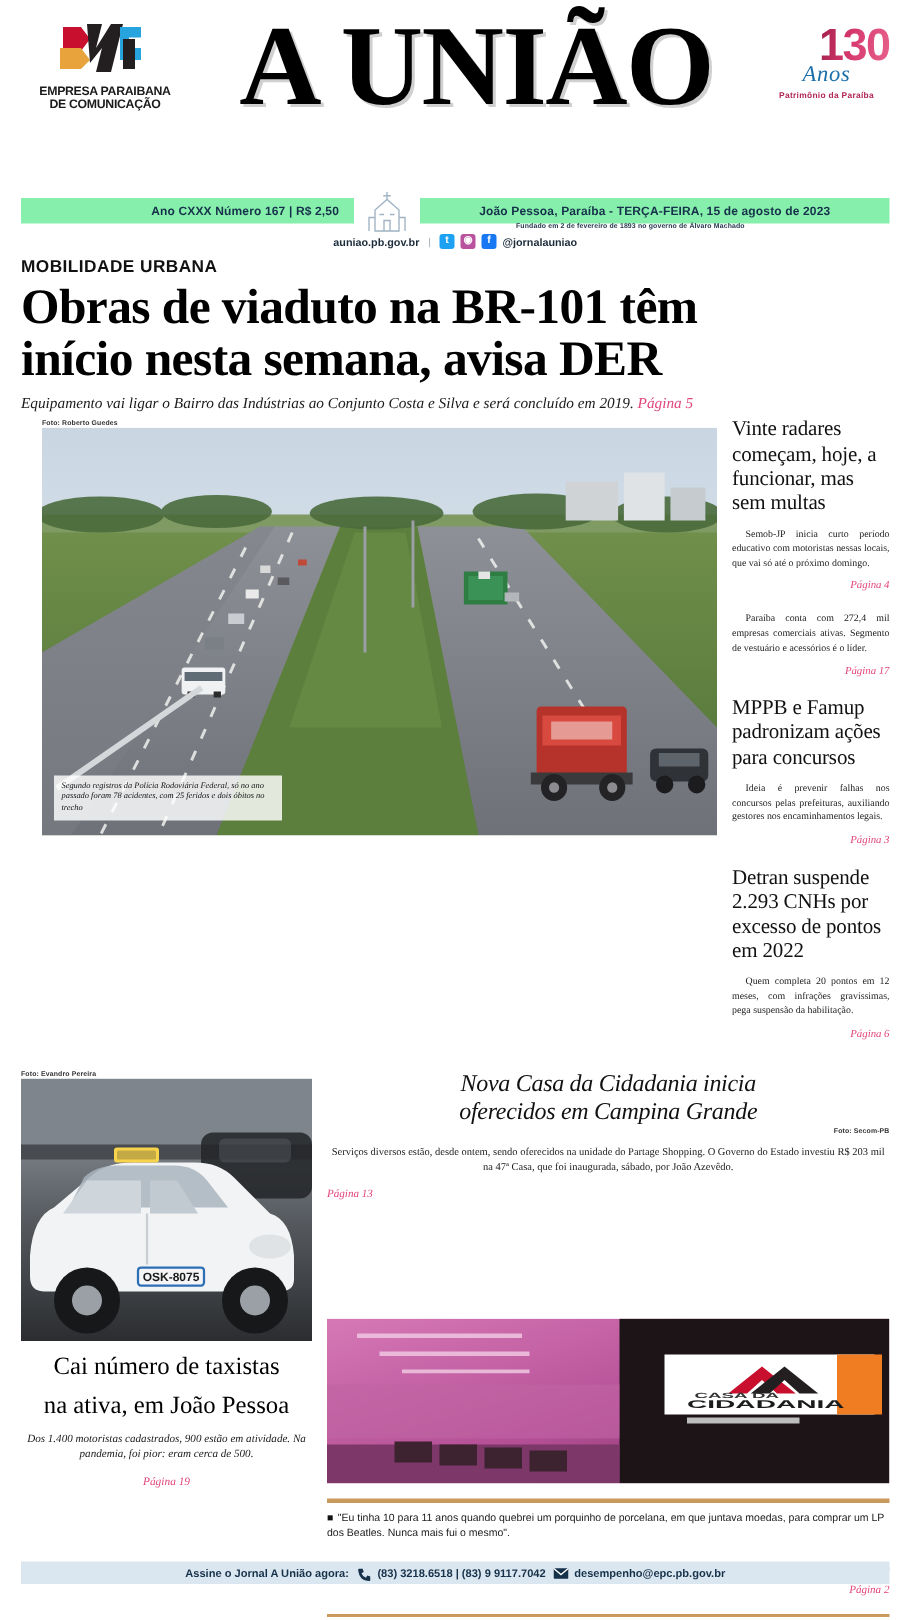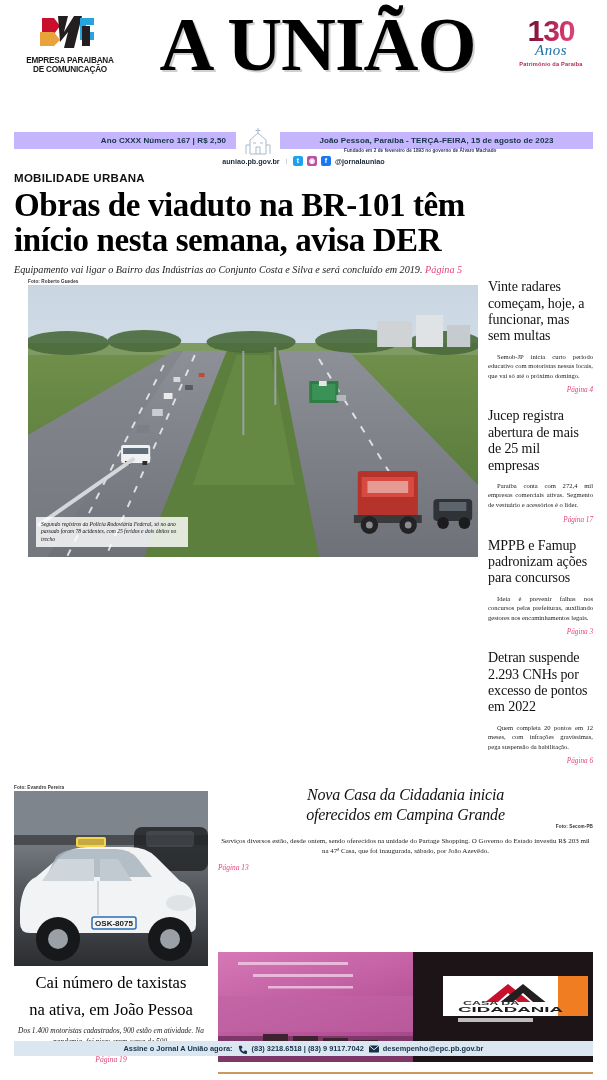--- a/index.html
+++ b/index.html
@@ -30,38 +30,38 @@
     letter-spacing: -1px;
     color: #000;
     margin-top: 2px;
     text-shadow: 2px 2px 0 rgba(150,150,150,0.45);
   }
   .anniversary { flex: 0 0 84px; padding-top: 10px; text-align:center; }
   .ann-130 {
     font-family: "Liberation Sans", sans-serif; font-weight: bold;
     font-size: 30px; line-height: 1; letter-spacing: -1px;
     background: linear-gradient(100deg,#3a0d1e 0%, #8e1840 35%, #d4356b 65%, #e8628c 100%);
-    -webkit-background-clip: text; background-clip: text; color: transparent;
+    -webkit-background-clip: text; background-clip: text; color: transparent; text-align: right;
   }
   .ann-anos {
     font-family: "Liberation Serif", serif; font-style: italic;
     font-size: 15px; color: #1b6fa8; margin-top: -4px; letter-spacing: 0.5px;
   }
   .ann-sub {
     font-family: "Liberation Sans", sans-serif; font-weight:bold;
     font-size: 5.6px; color: #b2275a; margin-top: 2px; letter-spacing: 0.2px;
   }
 
   
   .infobar {
     position: relative; margin: 0 14px; height: 24px;
     display: flex; align-items: stretch;
   }
   .infobar-left, .infobar-right {
-    background: #c4b5fd; display: flex; align-items: center; height: 17px; margin-top: 2px;
+    background: #86efac; display: flex; align-items: center; height: 17px; margin-top: 2px;
   }
   .infobar-left { flex: 0 0 222px; justify-content: flex-end; padding-right: 10px; }
   .infobar-right { flex: 1 1 auto; justify-content: center; }
   .infobar-left span, .infobar-right span {
     font-family: "Liberation Sans", sans-serif; font-weight: bold;
     font-size: 8px; color: #16314a; letter-spacing: 0.1px;
   }
   .church { flex: 0 0 44px; position: relative; }
   .church svg { position:absolute; left: 6px; top: -4px; }
   .founded {
@@ -379,21 +379,20 @@
       </div>
     </div>
 
     <div class="col-side">
       <div class="side-item">
         <div class="side-hl">Vinte radares começam, hoje, a funcionar, mas sem multas</div>
         <div class="side-txt">Semob-JP inicia curto período educativo com motoristas nessas locais, que vai só até o próximo domingo.</div>
         <div class="side-pg pg">Página 4</div>
       </div>
       <div class="side-item">
-        <div class="side-hl">Jucep registra abertura de mais de 25 mil empresas</div>
         <div class="side-txt">Paraíba conta com 272,4 mil empresas comerciais ativas. Segmento de vestuário e acessórios é o líder.</div>
         <div class="side-pg pg">Página 17</div>
       </div>
       <div class="side-item">
         <div class="side-hl">MPPB e Famup padronizam ações para concursos</div>
         <div class="side-txt">Ideia é prevenir falhas nos concursos pelas prefeituras, auxiliando gestores nos encaminhamentos legais.</div>
         <div class="side-pg pg">Página 3</div>
       </div>
       <div class="side-item">
         <div class="side-hl">Detran suspende 2.293 CNHs por excesso de pontos em 2022</div>

